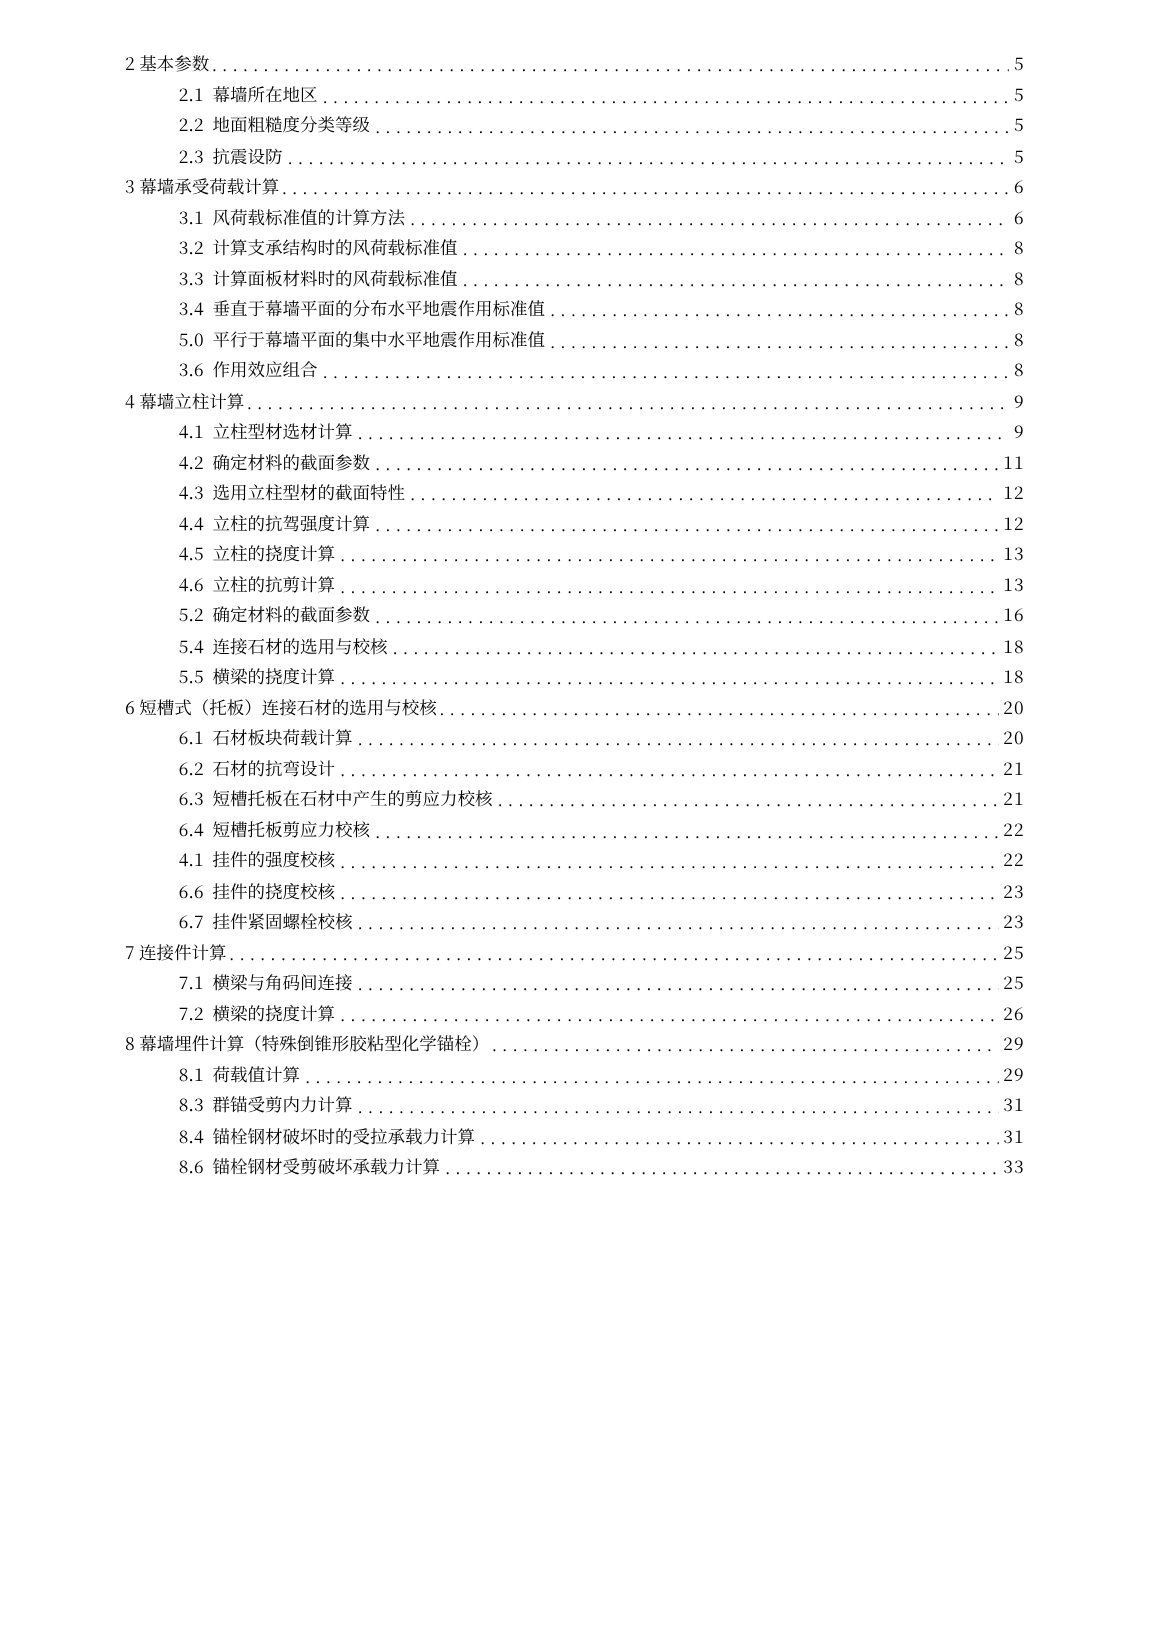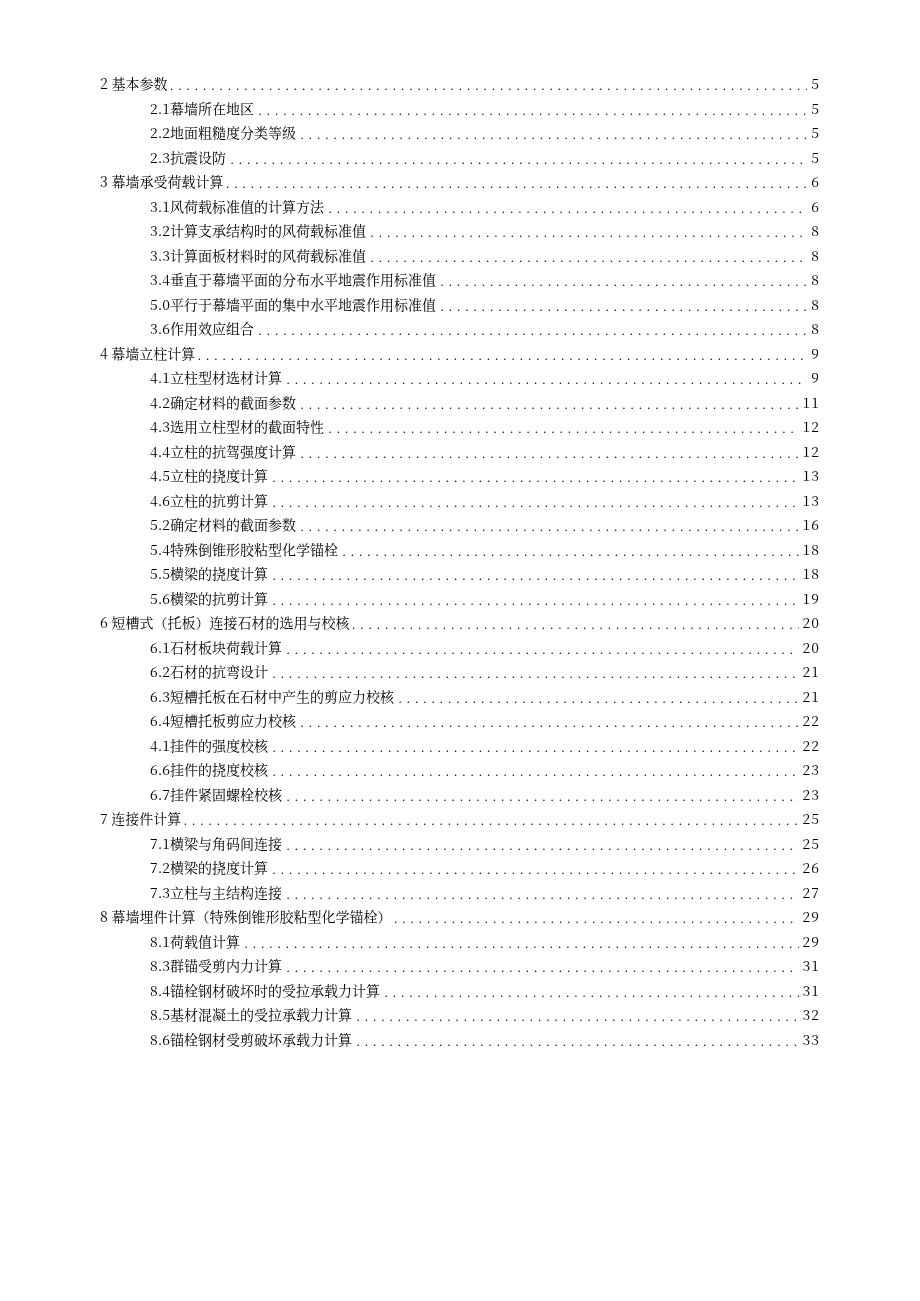--- a/index.html
+++ b/index.html
@@ -7,21 +7,21 @@
     padding: 0;
     background: #fff;
     font-family: "SimSun", "Songti SC", "Noto Serif CJK SC", serif;
     font-size: 14px;
     color: #000;
   }
   .page {
     width: 920px;
     min-height: 1301px;
     box-sizing: border-box;
-    padding: 76px 100px 90px 100px;
+    padding: 44px 100px 90px 100px;
     background: #fff;
   }
   .toc-line {
     display: flex;
     align-items: baseline;
     white-space: nowrap;
     line-height: 1;
     margin: 0 0 10.5px 0;
   }
   .toc-section {
@@ -29,21 +29,21 @@
   }
   .toc-sub {
     padding-left: 36px;
   }
   .toc-num {
     flex: 0 0 auto;
   }
   .toc-sub .toc-num {
     display: inline-block;
     min-width: 34px;
-    text-align: right;
+    text-align: center;
   }
   .toc-title {
     flex: 0 0 auto;
     padding-right: 2px;
   }
   .toc-sub .toc-title {
     padding-left: 0;
     padding-right: 4px;
   }
   .toc-section .toc-title {
@@ -177,36 +177,30 @@
         <span class="toc-page">13</span>
       </div>
       <div class="toc-line toc-sub">
         <span class="toc-num">5.2</span>
         <span class="toc-title">确定材料的截面参数</span>
         <span class="toc-leader"></span>
         <span class="toc-page">16</span>
       </div>
       <div class="toc-line toc-sub">
         <span class="toc-num">5.4</span>
-        <span class="toc-title">特殊倒锥形胶粘型化学锚栓</span>
+        <span class="toc-title">连接石材的选用与校核</span>
         <span class="toc-leader"></span>
         <span class="toc-page">18</span>
       </div>
       <div class="toc-line toc-sub">
         <span class="toc-num">5.5</span>
         <span class="toc-title">横梁的挠度计算</span>
         <span class="toc-leader"></span>
         <span class="toc-page">18</span>
       </div>
-      <div class="toc-line toc-sub">
-        <span class="toc-num">5.6</span>
-        <span class="toc-title">横梁的抗剪计算</span>
-        <span class="toc-leader"></span>
-        <span class="toc-page">19</span>
-      </div>
       <div class="toc-line toc-section">
         <span class="toc-title">6 短槽式（托板）连接石材的选用与校核</span>
         <span class="toc-leader"></span>
         <span class="toc-page">20</span>
       </div>
       <div class="toc-line toc-sub">
         <span class="toc-num">6.1</span>
         <span class="toc-title">石材板块荷载计算</span>
         <span class="toc-leader"></span>
         <span class="toc-page">20</span>
@@ -257,26 +251,20 @@
         <span class="toc-title">横梁与角码间连接</span>
         <span class="toc-leader"></span>
         <span class="toc-page">25</span>
       </div>
       <div class="toc-line toc-sub">
         <span class="toc-num">7.2</span>
         <span class="toc-title">横梁的挠度计算</span>
         <span class="toc-leader"></span>
         <span class="toc-page">26</span>
       </div>
-      <div class="toc-line toc-sub">
-        <span class="toc-num">7.3</span>
-        <span class="toc-title">立柱与主结构连接</span>
-        <span class="toc-leader"></span>
-        <span class="toc-page">27</span>
-      </div>
       <div class="toc-line toc-section">
         <span class="toc-title">8 幕墙埋件计算（特殊倒锥形胶粘型化学锚栓）</span>
         <span class="toc-leader"></span>
         <span class="toc-page">29</span>
       </div>
       <div class="toc-line toc-sub">
         <span class="toc-num">8.1</span>
         <span class="toc-title">荷载值计算</span>
         <span class="toc-leader"></span>
         <span class="toc-page">29</span>
@@ -285,26 +273,20 @@
         <span class="toc-num">8.3</span>
         <span class="toc-title">群锚受剪内力计算</span>
         <span class="toc-leader"></span>
         <span class="toc-page">31</span>
       </div>
       <div class="toc-line toc-sub">
         <span class="toc-num">8.4</span>
         <span class="toc-title">锚栓钢材破坏时的受拉承载力计算</span>
         <span class="toc-leader"></span>
         <span class="toc-page">31</span>
-      </div>
-      <div class="toc-line toc-sub">
-        <span class="toc-num">8.5</span>
-        <span class="toc-title">基材混凝土的受拉承载力计算</span>
-        <span class="toc-leader"></span>
-        <span class="toc-page">32</span>
       </div>
       <div class="toc-line toc-sub">
         <span class="toc-num">8.6</span>
         <span class="toc-title">锚栓钢材受剪破坏承载力计算</span>
         <span class="toc-leader"></span>
         <span class="toc-page">33</span>
       </div>
     </div>
 </div>
 

